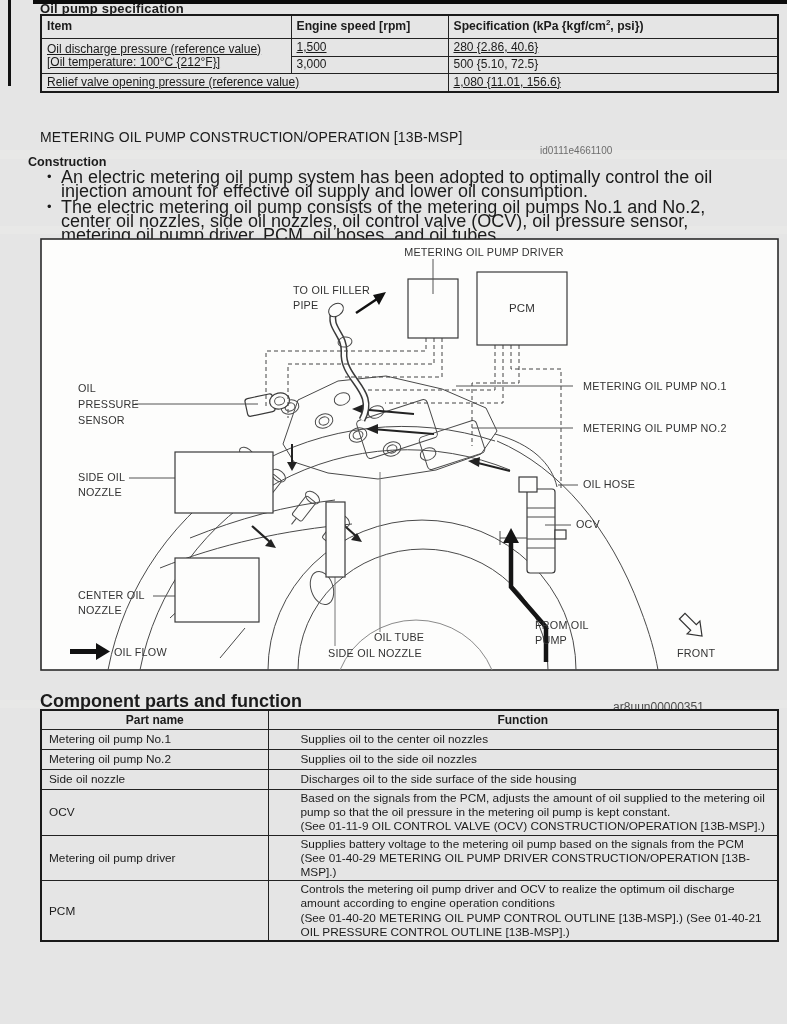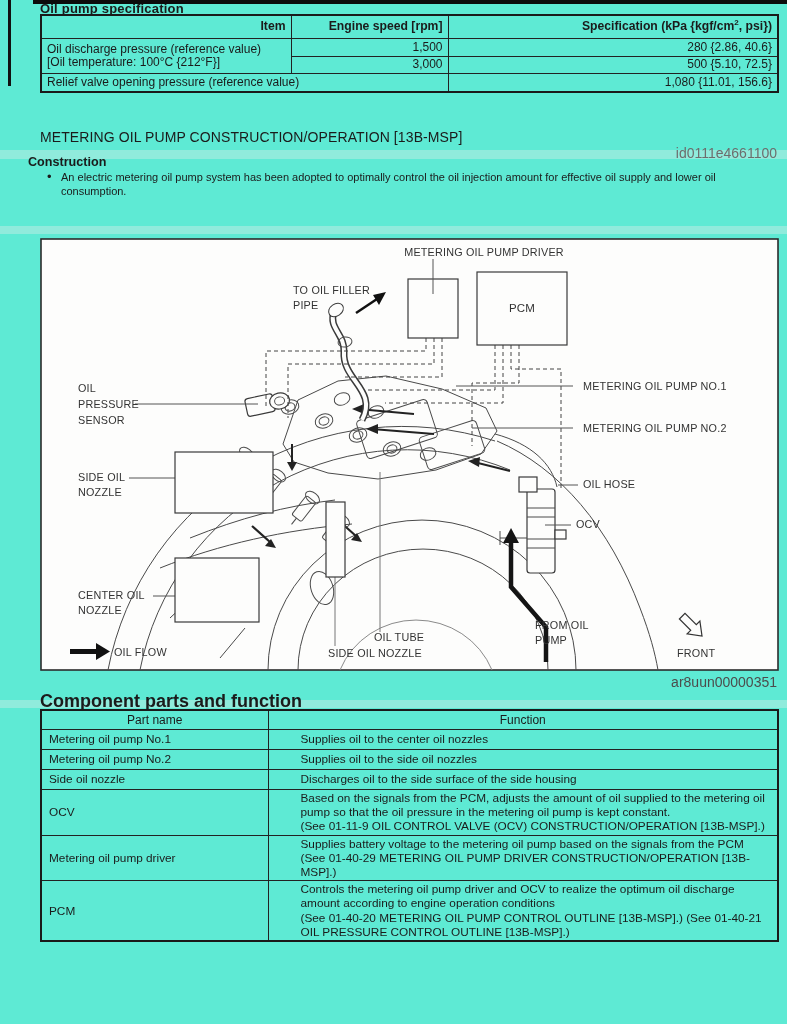--- a/index.html
+++ b/index.html
@@ -1,44 +1,44 @@
 <!DOCTYPE html>
 <html><head>
 <meta charset="utf-8">
 <style>
   html,body{margin:0;padding:0;}
   body{width:787px;height:1024px;overflow:hidden;background:#ffffff;
        font-family:"Liberation Sans","DejaVu Sans",sans-serif;color:#1b1b1b;}
-  .page{position:relative;width:787px;height:1024px;background:#5eead4;}
+  .page{position:relative;width:787px;height:1024px;background:#e5e5e5;}
   .band{position:absolute;left:0;width:787px;background:#ededea;opacity:.35;pointer-events:none;}
   .scanbar-top{position:absolute;left:33px;top:0;width:754px;height:4px;background:#0c0c0c;}
   .scanbar-left{position:absolute;left:8px;top:0;width:3px;height:86px;background:#111;}
   .h-spec{position:absolute;left:40px;top:1px;font-size:13px;font-weight:bold;letter-spacing:.2px;}
   table{border-collapse:collapse;table-layout:fixed;}
   .spec-table{position:absolute;left:40px;top:14px;width:737px;font-size:12px;}
   .spec-table td,.spec-table th{border:1px solid #222;padding:0 5px;line-height:13.5px;}
   .spec-table{border:2px solid #1a1a1a;}
-  .spec-table th{font-weight:bold;text-align:right;height:22px;font-size:12.2px;}
-  .spec-table .c{text-align:right;}
+  .spec-table th{font-weight:bold;text-align:left;height:22px;font-size:12.2px;}
+  .spec-table .c{text-align:left;}
   .spec-table .item{text-align:left;}
-  .r19{height:18px;} .r18{height:17px;}
+  .r19{height:18px;text-decoration:underline;} .r18{height:17px;}
   sup{font-size:8px;vertical-align:super;line-height:0;}
   .h-meter{position:absolute;left:40px;top:129px;font-size:14px;font-weight:normal;letter-spacing:.1px;}
-  .docid{position:absolute;left:540px;top:145px;width:237px;text-align:right;font-size:14px;color:#6d6d6d;}
+  .docid{position:absolute;left:540px;top:145px;width:237px;text-align:left;font-size:10px;color:#6d6d6d;}
   .h-constr{position:absolute;left:28px;top:155px;font-size:12.6px;font-weight:bold;}
-  .bullets{position:absolute;left:44px;top:171px;width:715px;margin:0;padding:0;list-style:none;font-size:11px;line-height:13.9px;}
+  .bullets{position:absolute;left:44px;top:171px;width:715px;margin:0;padding:0;list-style:none;font-size:18px;line-height:13.9px;}
   .bullets li{padding-left:17px;position:relative;margin-bottom:2px;}
   .bullets li:before{content:"\2022";position:absolute;left:3px;top:-1px;font-size:13px;}
   .diagram{position:absolute;left:40px;top:238px;width:739px;height:433px;}
-  .figid{position:absolute;left:540px;top:674px;width:237px;text-align:right;font-size:14px;color:#4c4c4c;}
+  .figid{position:absolute;left:540px;top:700px;width:237px;text-align:center;font-size:12px;color:#4c4c4c;}
   .h-comp{position:absolute;left:40px;top:691px;font-size:18px;font-weight:bold;}
   .comp-table{position:absolute;left:40px;top:709px;width:737px;font-size:11.8px;}
   .comp-table{border:2px solid #1a1a1a;}
   .comp-table td,.comp-table th{border:1px solid #222;padding:1px 7px;vertical-align:middle;line-height:14.2px;}
-  .comp-table th{font-weight:normal;text-align:center;height:16px;font-size:12px;}
+  .comp-table th{font-weight:bold;text-align:center;height:16px;font-size:12px;}
   .comp-table .fn{white-space:pre-line;padding-left:32px;}
   .ch18 td{height:17px;}
   svg text{font-family:"Liberation Sans","DejaVu Sans",sans-serif;font-size:10.8px;fill:#333;letter-spacing:.2px;}
   svg .ln{stroke:#4a4a4a;fill:none;stroke-width:1;}
   svg .box{fill:#fdfdfc;stroke:#3a3a3a;stroke-width:1.2;}
   svg .dash{stroke:#444;fill:none;stroke-width:1;stroke-dasharray:4 3;}
   svg .lead{stroke:#555;stroke-width:1;fill:none;}
   svg .thick{stroke:#141414;stroke-width:4.5;fill:none;}
 </style>
 </head>
@@ -82,20 +82,21 @@
       <td class="c">1,080 {11.01, 156.6}</td>
     </tr>
   </tbody>
     </table>
 
   <div class="h-meter">METERING OIL PUMP CONSTRUCTION/OPERATION [13B-MSP]</div>
   <div class="docid">id0111e4661100</div>
   <div class="h-constr">Construction</div>
   <ul class="bullets">
     <li>An electric metering oil pump system has been adopted to optimally control the oil injection amount for effective oil supply and lower oil consumption.</li>
+    <li>The electric metering oil pump consists of the metering oil pumps No.1 and No.2, center oil nozzles, side oil nozzles, oil control valve (OCV), oil pressure sensor, metering oil pump driver, PCM, oil hoses, and oil tubes.</li>
   </ul>
 
   <div class="diagram">
     <svg width="739" height="433" viewBox="0 0 739 433">
       <rect x="1" y="1" width="737" height="431" fill="#fdfdfc" stroke="#2b2b2b" stroke-width="1.6"></rect>
 
       <g>
         <path class="ln" d="M 68 432 A 300 300 0 0 1 455 203"></path>
         <path class="ln" d="M 100 432 A 272 272 0 0 1 470 232"></path>
         <path class="ln" d="M 228 432 A 152 148 0 0 1 536 432"></path>

